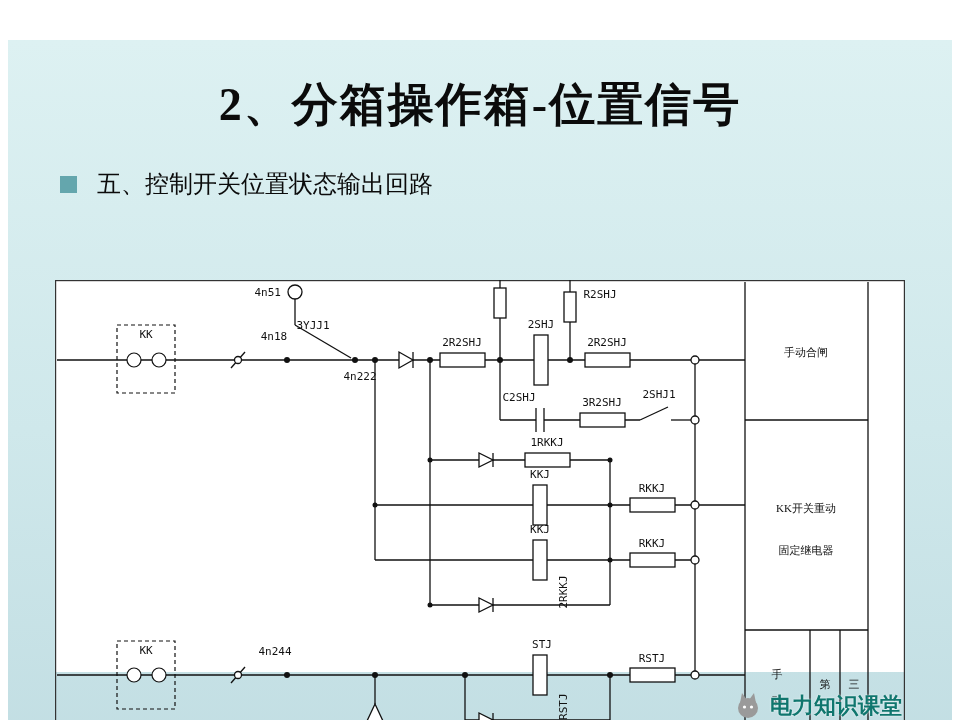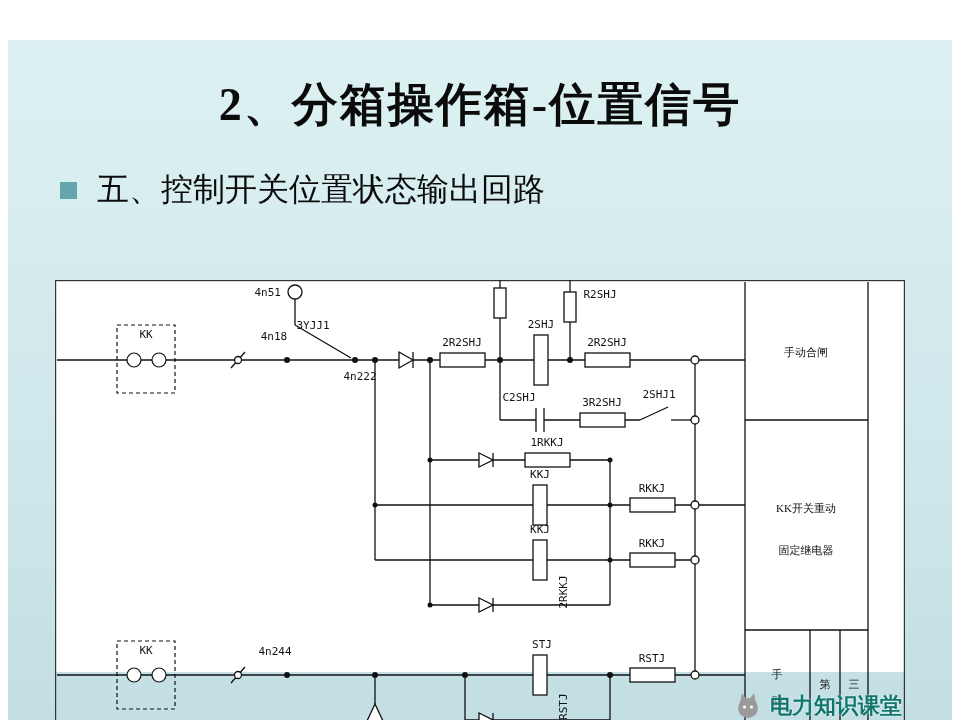--- a/index.html
+++ b/index.html
@@ -6,21 +6,21 @@
   .page{position:relative;width:960px;height:720px;background:#ffffff;overflow:hidden;
         font-family:"Liberation Serif","DejaVu Serif",serif;margin-top:40px;}
   .slide-bg{position:absolute;left:8px;top:0;width:944px;height:708px;
         background:linear-gradient(180deg,#ddf1f2 0%,#cfe8eb 55%,#c2dee3 100%);}
   .title{position:absolute;left:0;top:34px;width:960px;text-align:center;
         font-size:46px;font-weight:bold;color:#0b0b0b;margin:0;letter-spacing:2px;}
   .bullet{position:absolute;left:60px;display:flex;align-items:center;gap:20px;}
   .b1{top:128px;}
   .b2{top:190px;}
   .sq{width:17px;height:17px;background:#64a6ad;display:inline-block;flex:0 0 auto;}
-  .btext{font-size:32px;color:#0b0b0b;white-space:pre;}
+  .btext{font-size:24px;color:#0b0b0b;white-space:pre;}
   .diagram{position:absolute;left:55px;top:240px;width:850px;height:392px;background:#ffffff;}
   .diagram svg{display:block;}
   svg text{font-family:"DejaVu Sans Mono","Liberation Mono",monospace;font-size:11px;fill:#111;}
   svg text.cn{font-family:"Liberation Serif","DejaVu Serif",serif;}
   .watermark{position:absolute;left:733px;top:651px;display:flex;align-items:center;gap:7px;z-index:5;}
   .wm-text{font-family:"Liberation Sans",sans-serif;font-size:22px;font-weight:bold;
         color:#0f766e;text-shadow:0 0 2px #ffffff;}
 </style>
 </head>
 <body>

